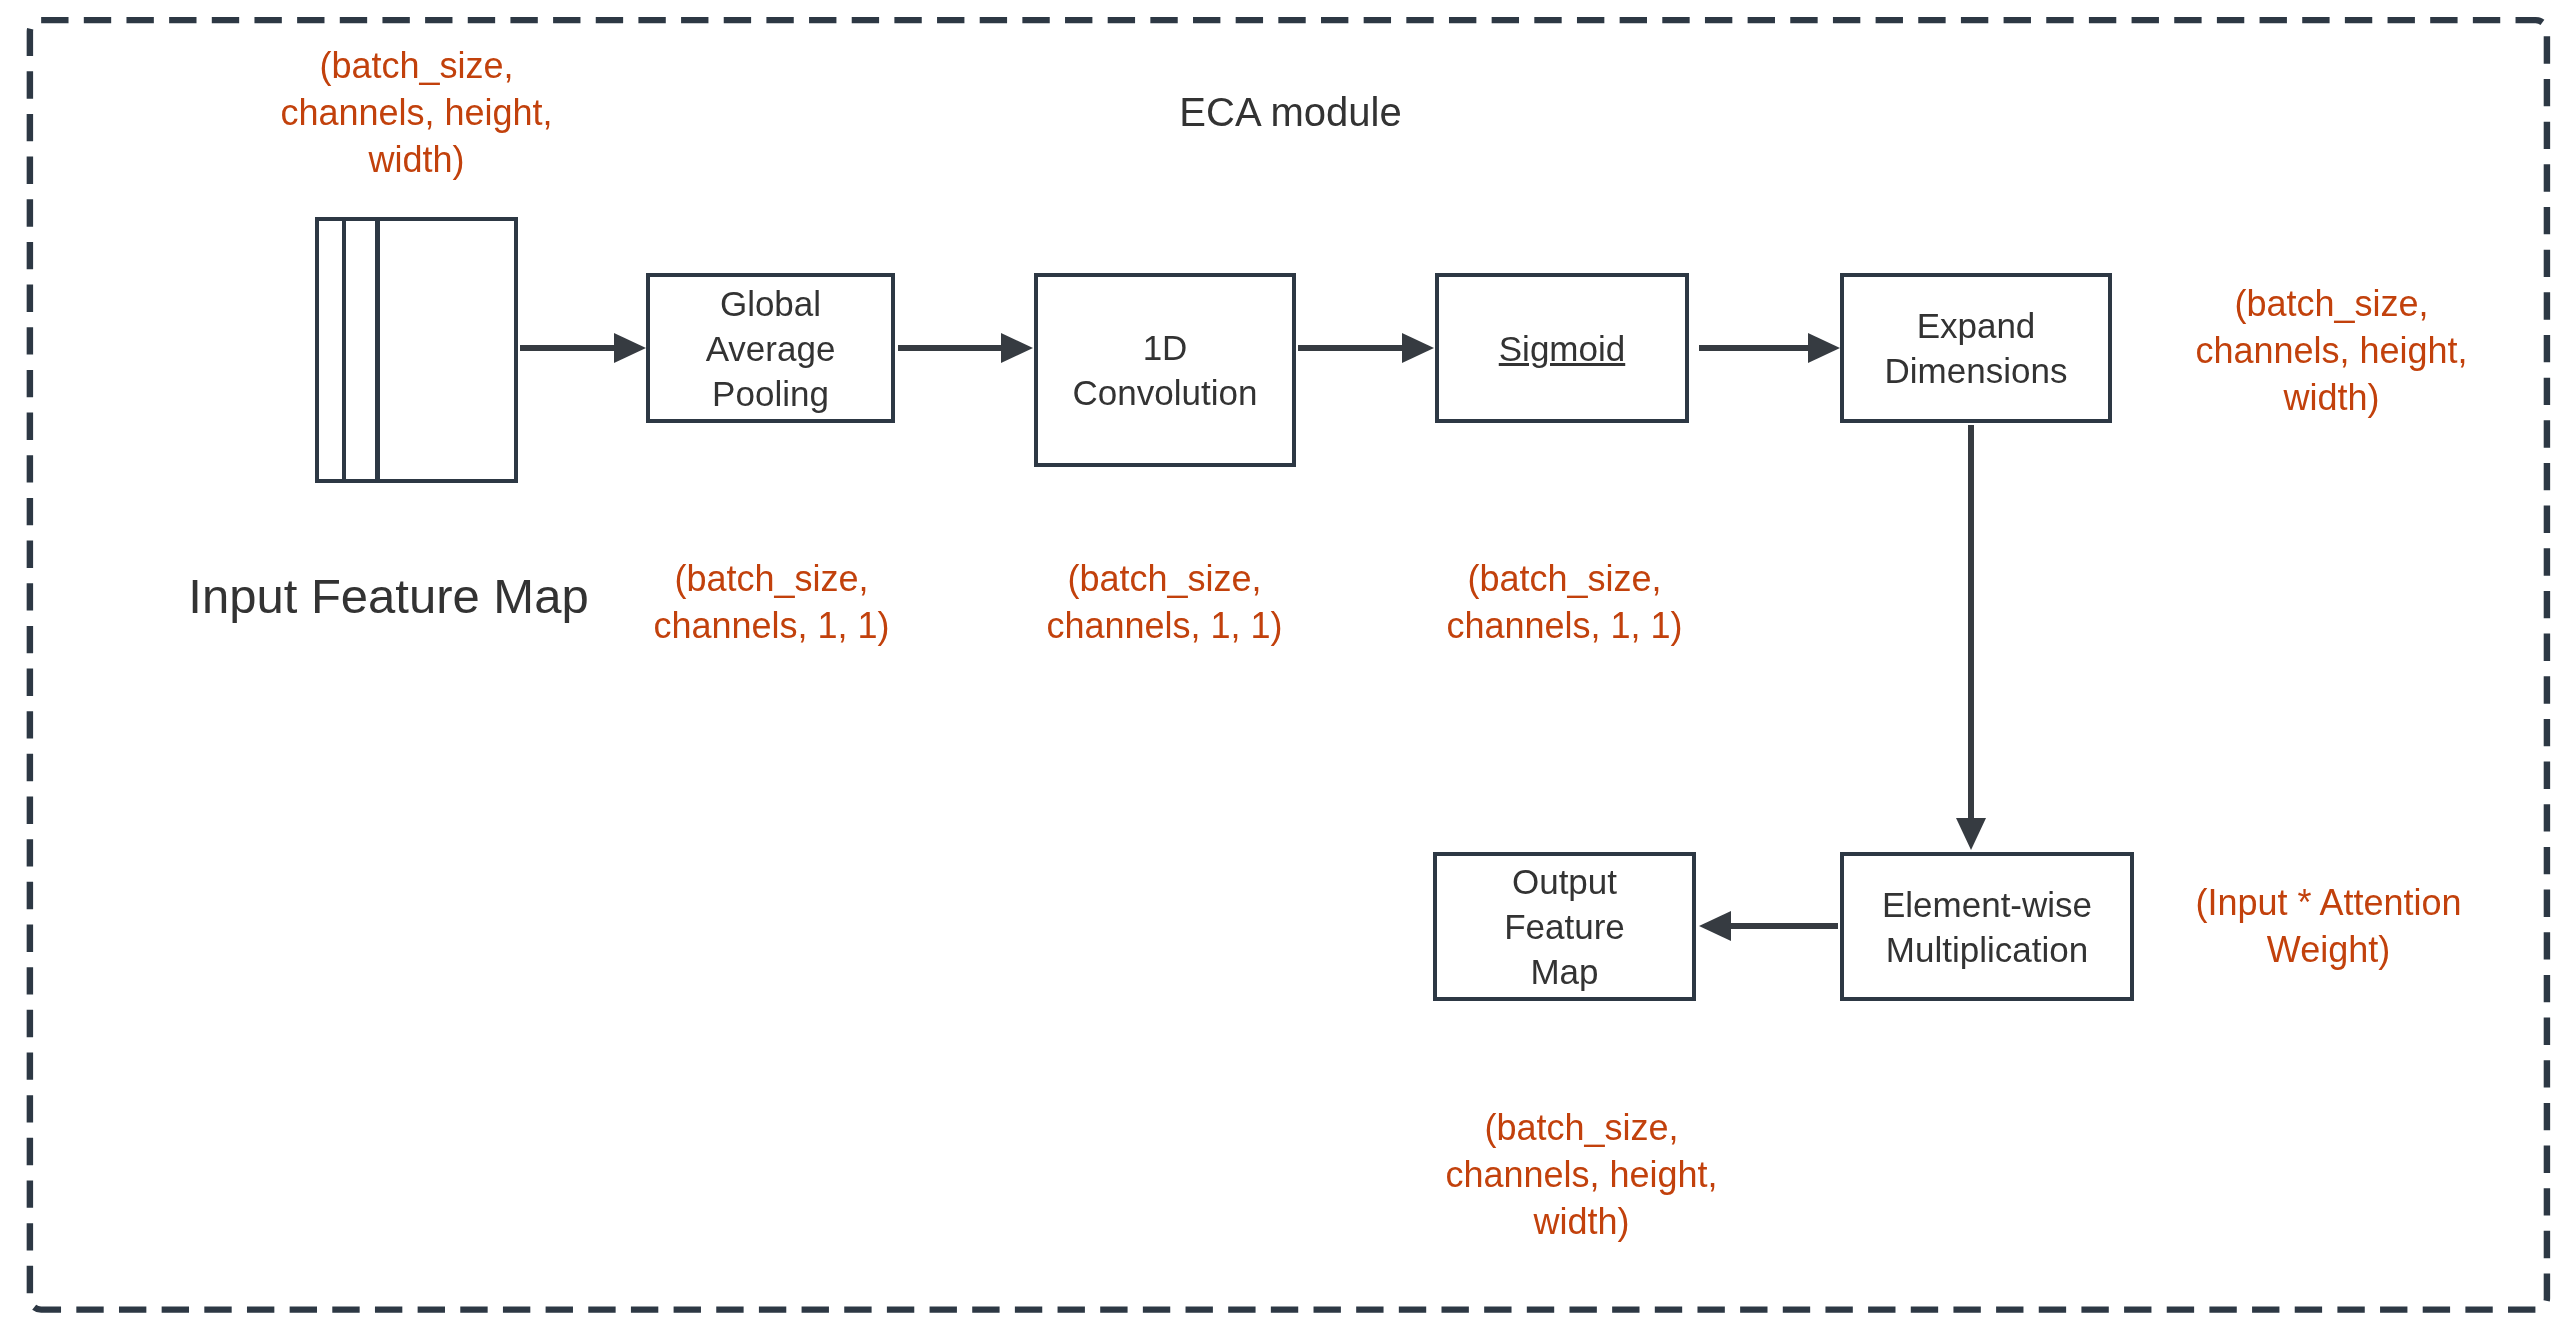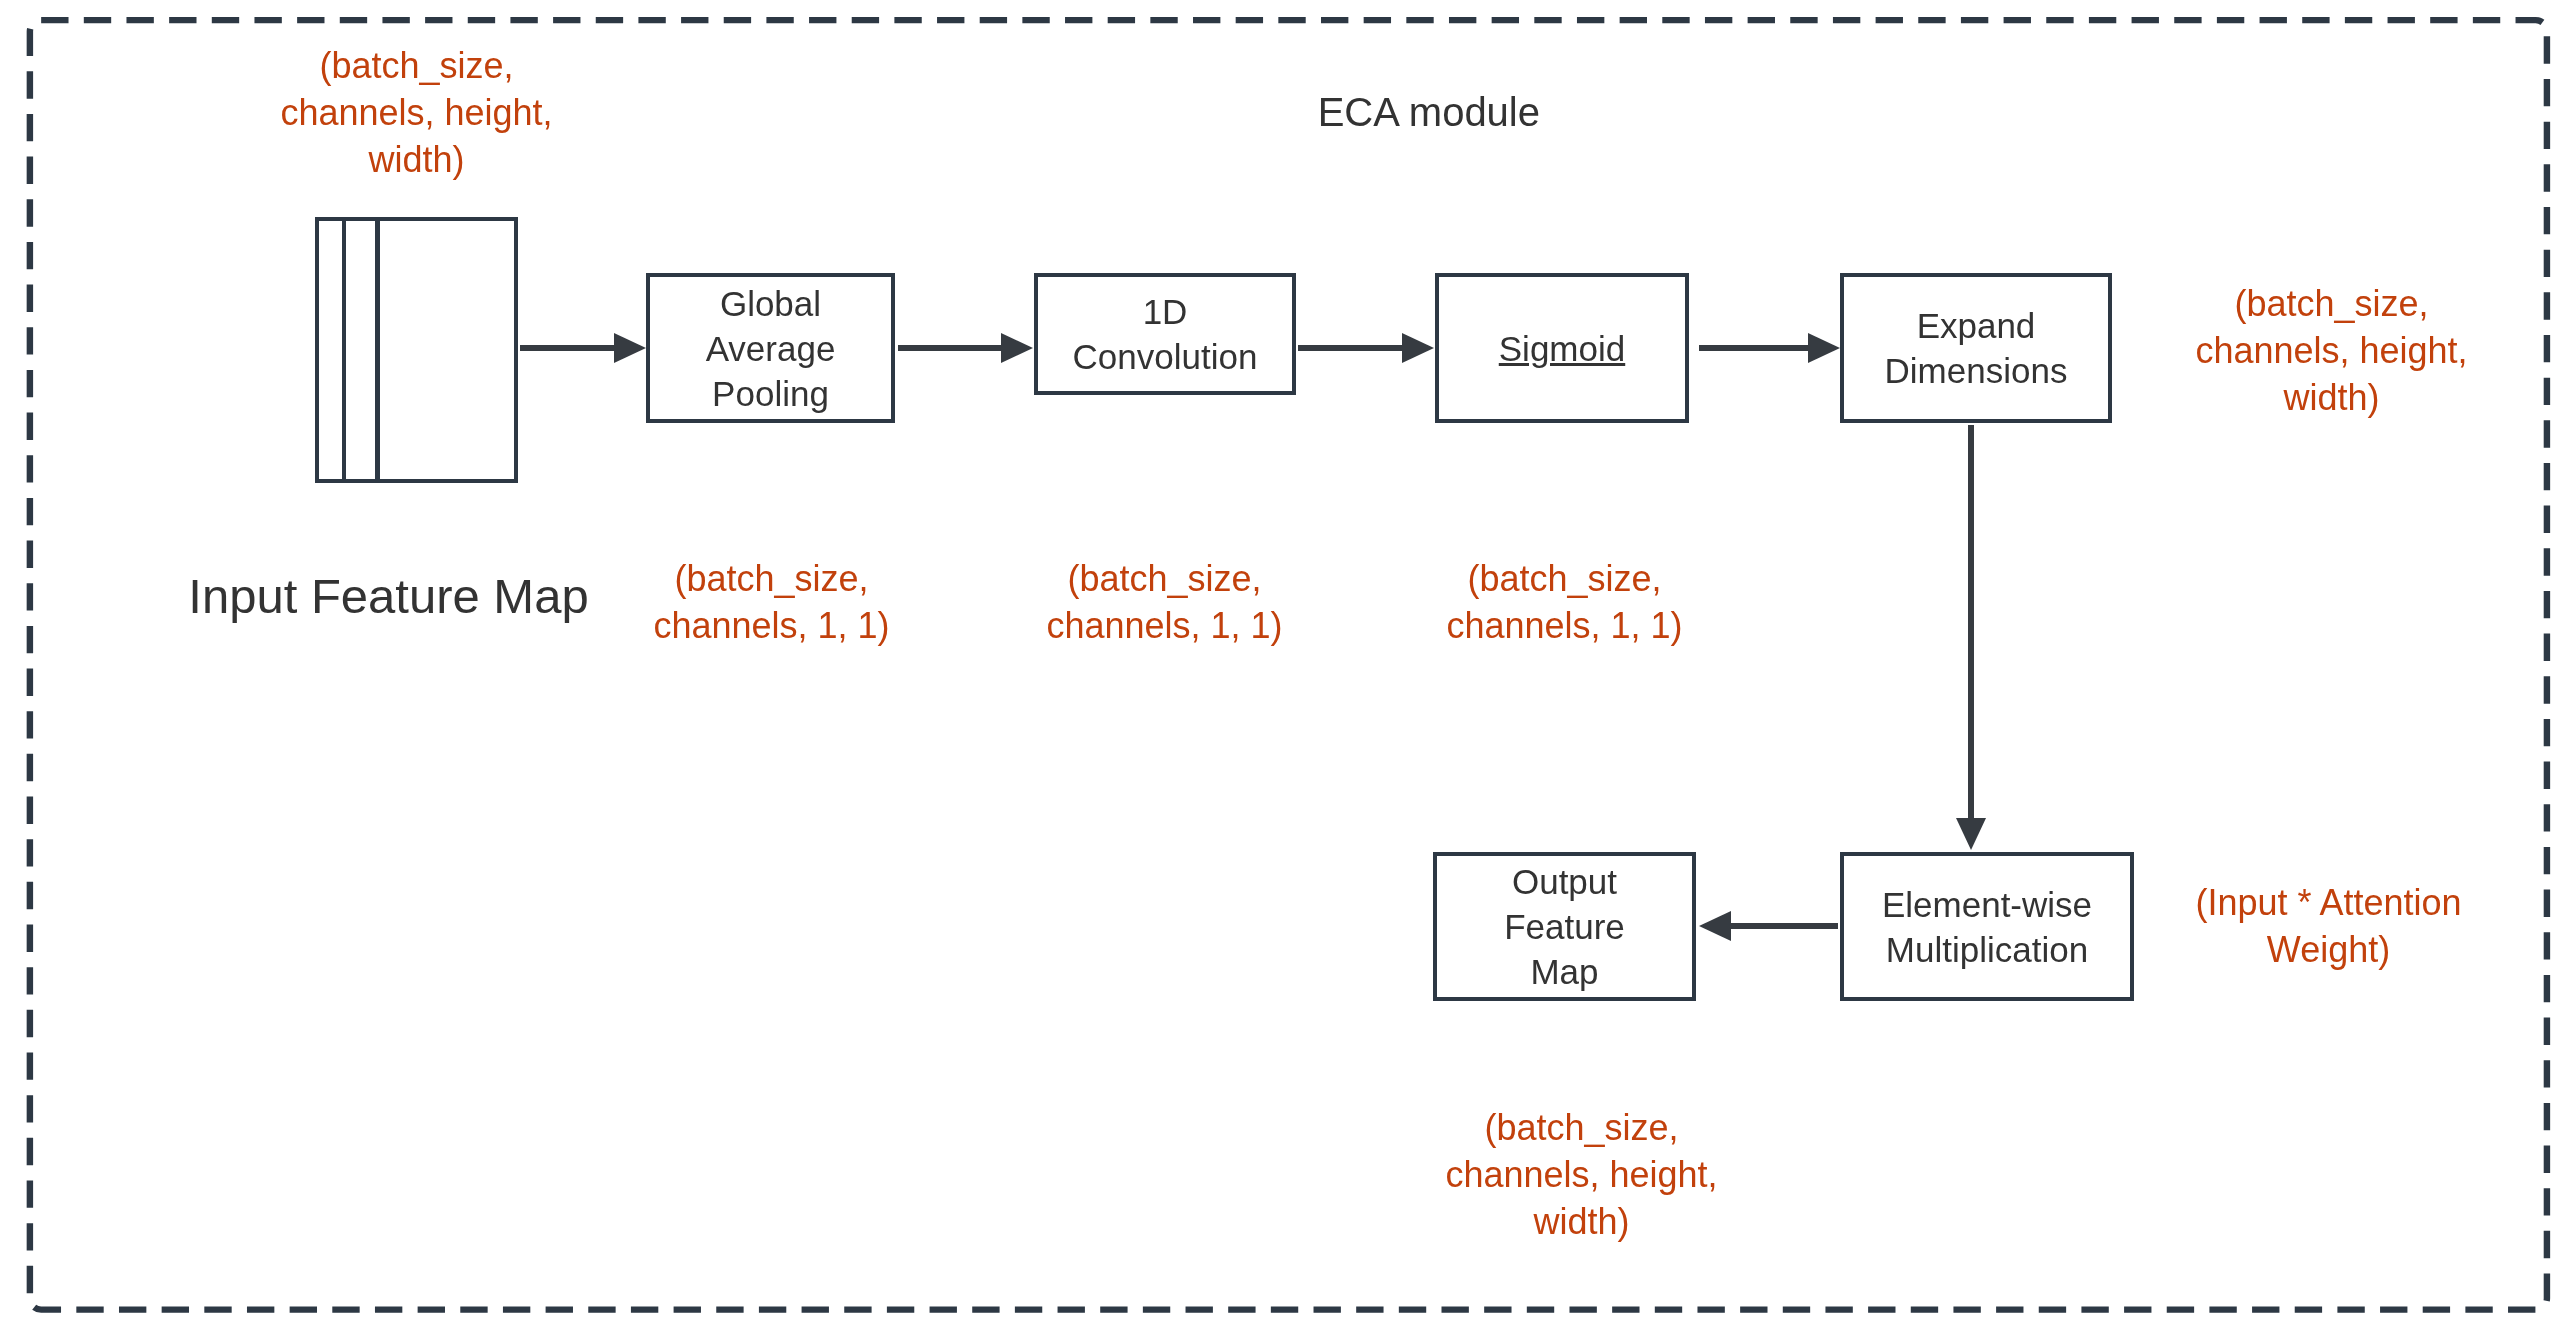--- a/index.html
+++ b/index.html
@@ -103,37 +103,37 @@
 </style>
 </head>
 <body>
 
 <div id="canvas">
 
   <svg id="frame-svg" width="2576" height="1337" viewBox="0 0 3200 1661">
     <rect x="37" y="25" width="3127" height="1602" rx="14" ry="14" fill="none" stroke="#2d3844" stroke-width="8" stroke-dasharray="34 19"></rect>
   </svg>
 
-  <div class="title" style="left:1041px; top:90px;text-align:right;">ECA module</div>
+  <div class="title" style="left:1041px; top:90px;">ECA module</div>
 
   <div class="ann" style="left:175px; top:42px;">(batch_size,
 channels, height,
 width)</div>
 
   <div id="input-icon">
     <div class="slab s1"></div>
     <div class="slab s2"></div>
   </div>
 
   <div class="caption" style="left:147px; top:568px;">Input Feature Map</div>
 
   <div class="node" style="left:646px;  top:273px; width:249px; height:150px;">Global
 Average
 Pooling</div>
-  <div class="node" style="left:1034px; top:273px; width:262px; height:122px;">1D
+  <div class="node" style="left:1034px; top:273px; width:262px; height:194px;">1D
 Convolution</div>
   <div class="node" style="left:1435px; top:273px; width:254px; height:150px;text-decoration:underline;">Sigmoid</div>
   <div class="node" style="left:1840px; top:273px; width:272px; height:150px;">Expand
 Dimensions</div>
 
   <div>
     <div class="aline-h" style="left:520px; top:345px; width:98px;"></div>
     <div class="ahead right" style="left:614px; top:333px;"></div>
   </div>
   <div>

